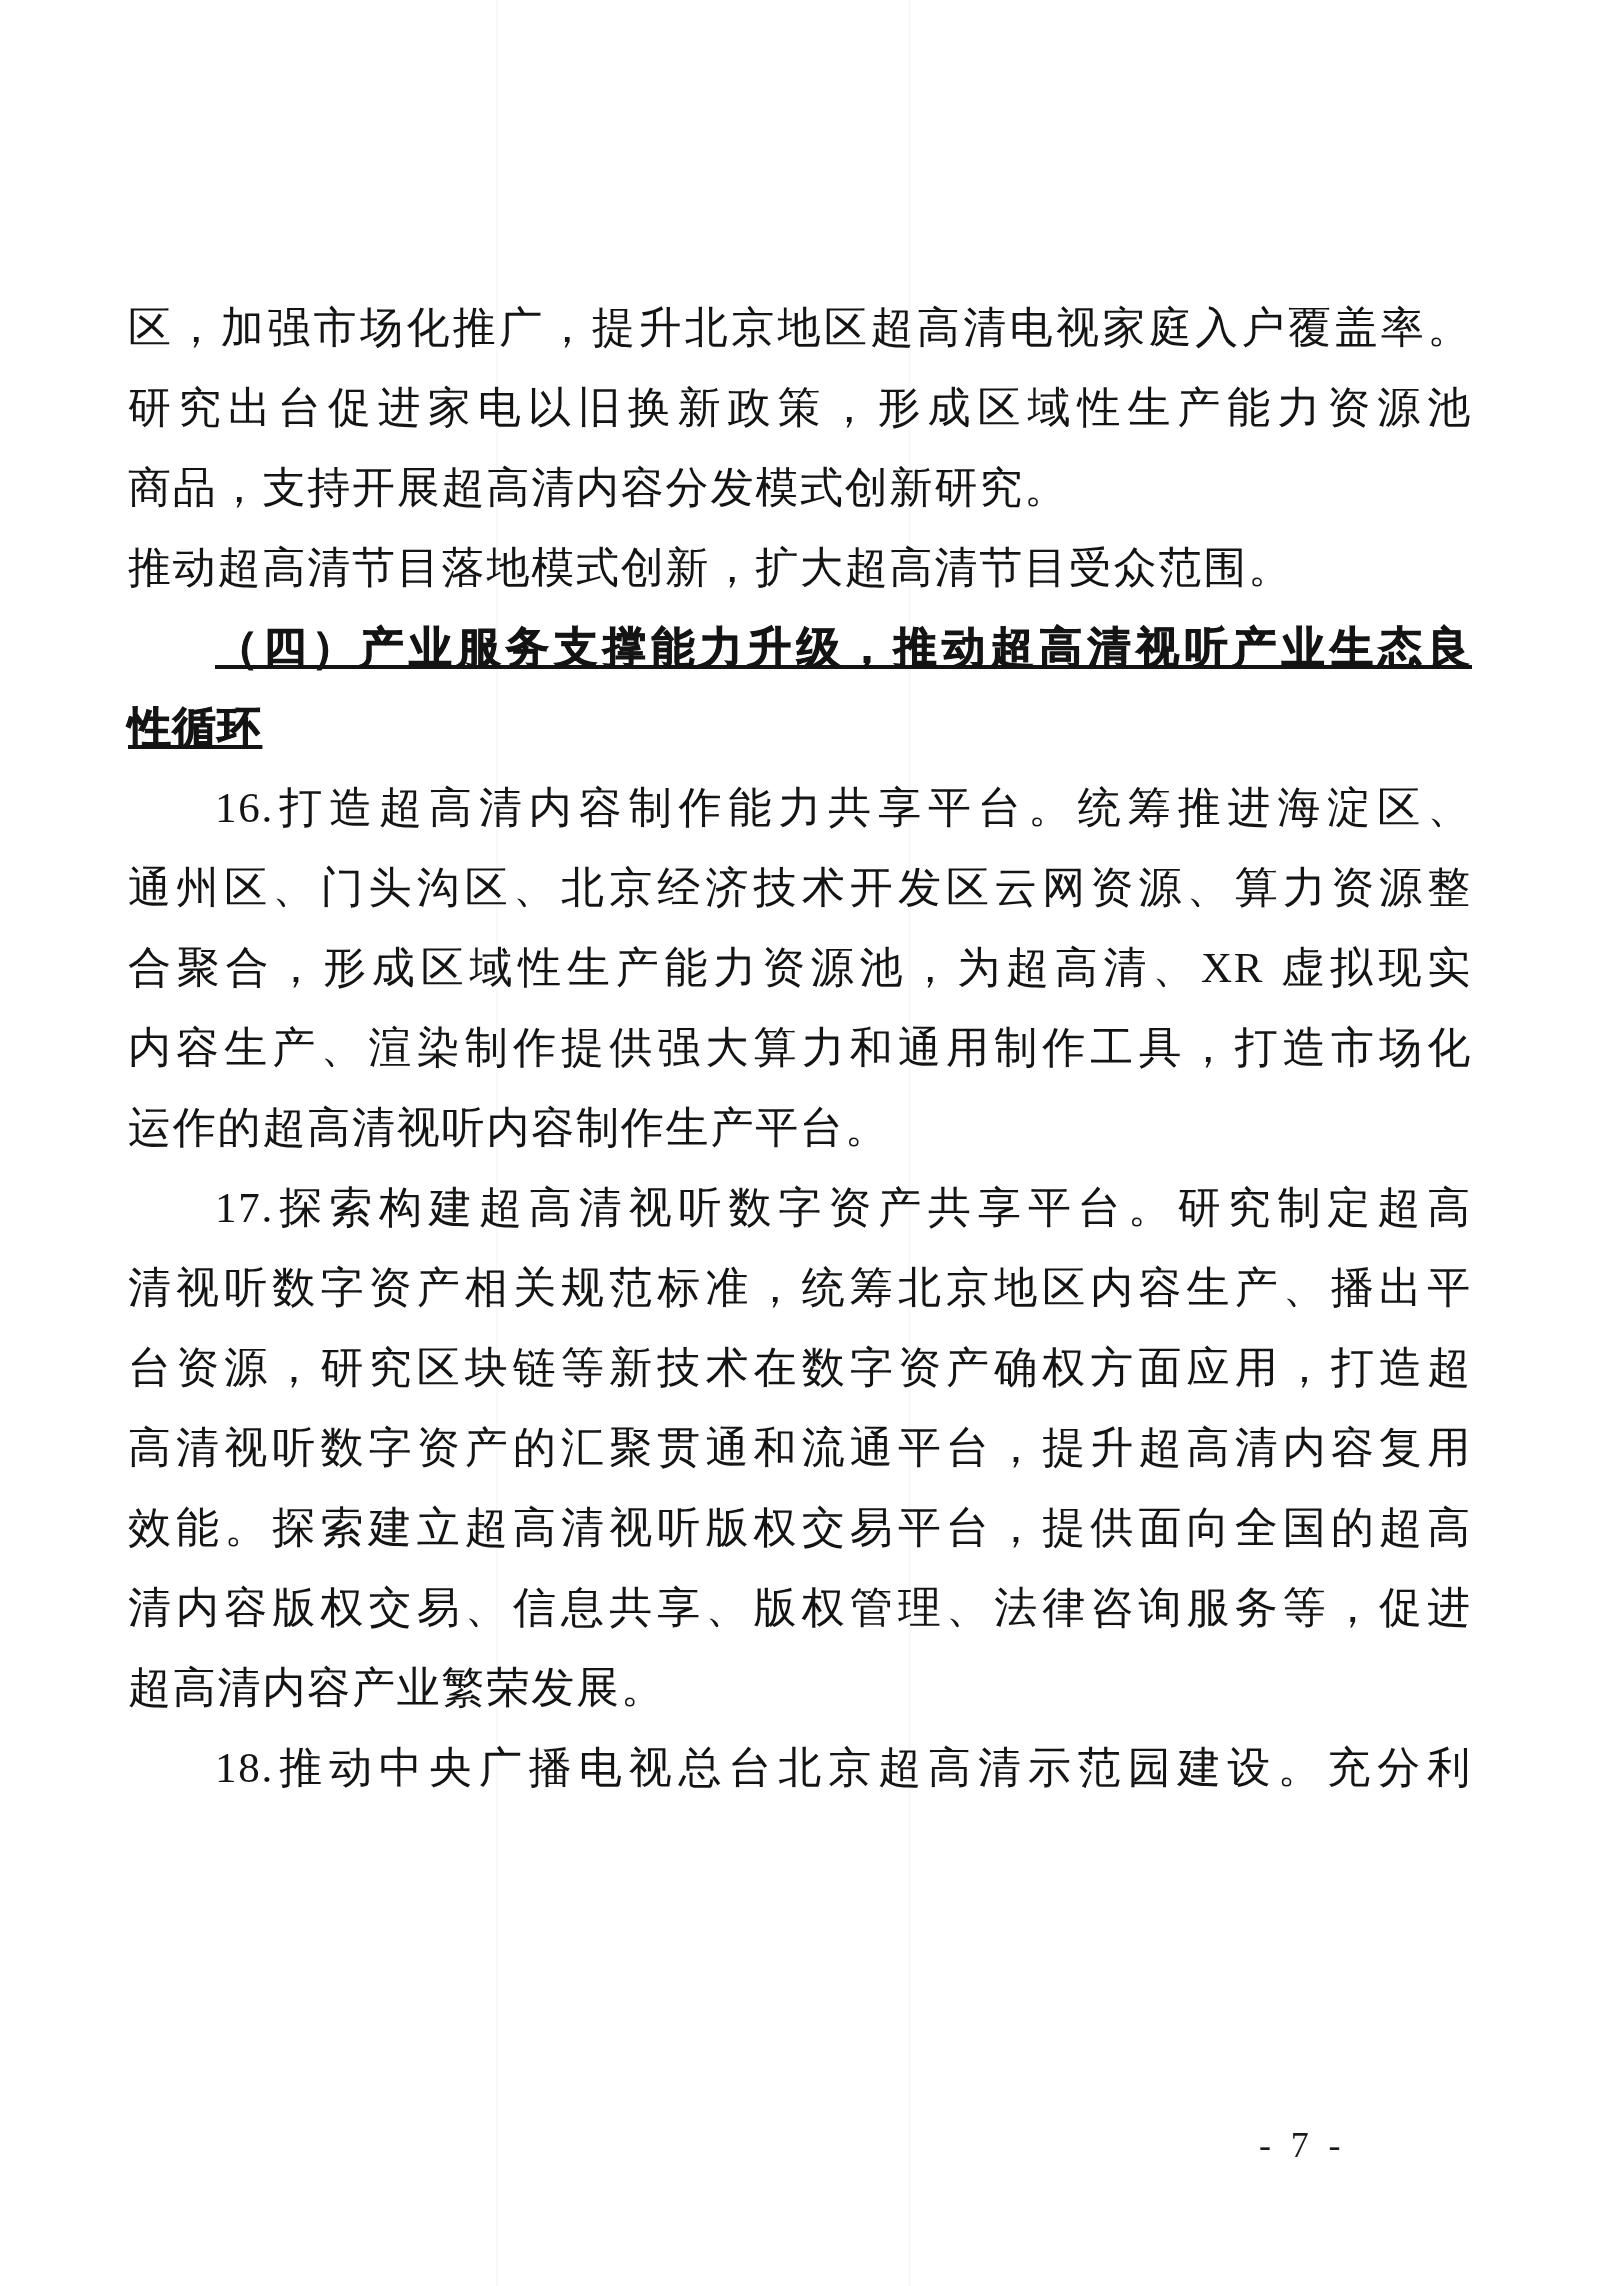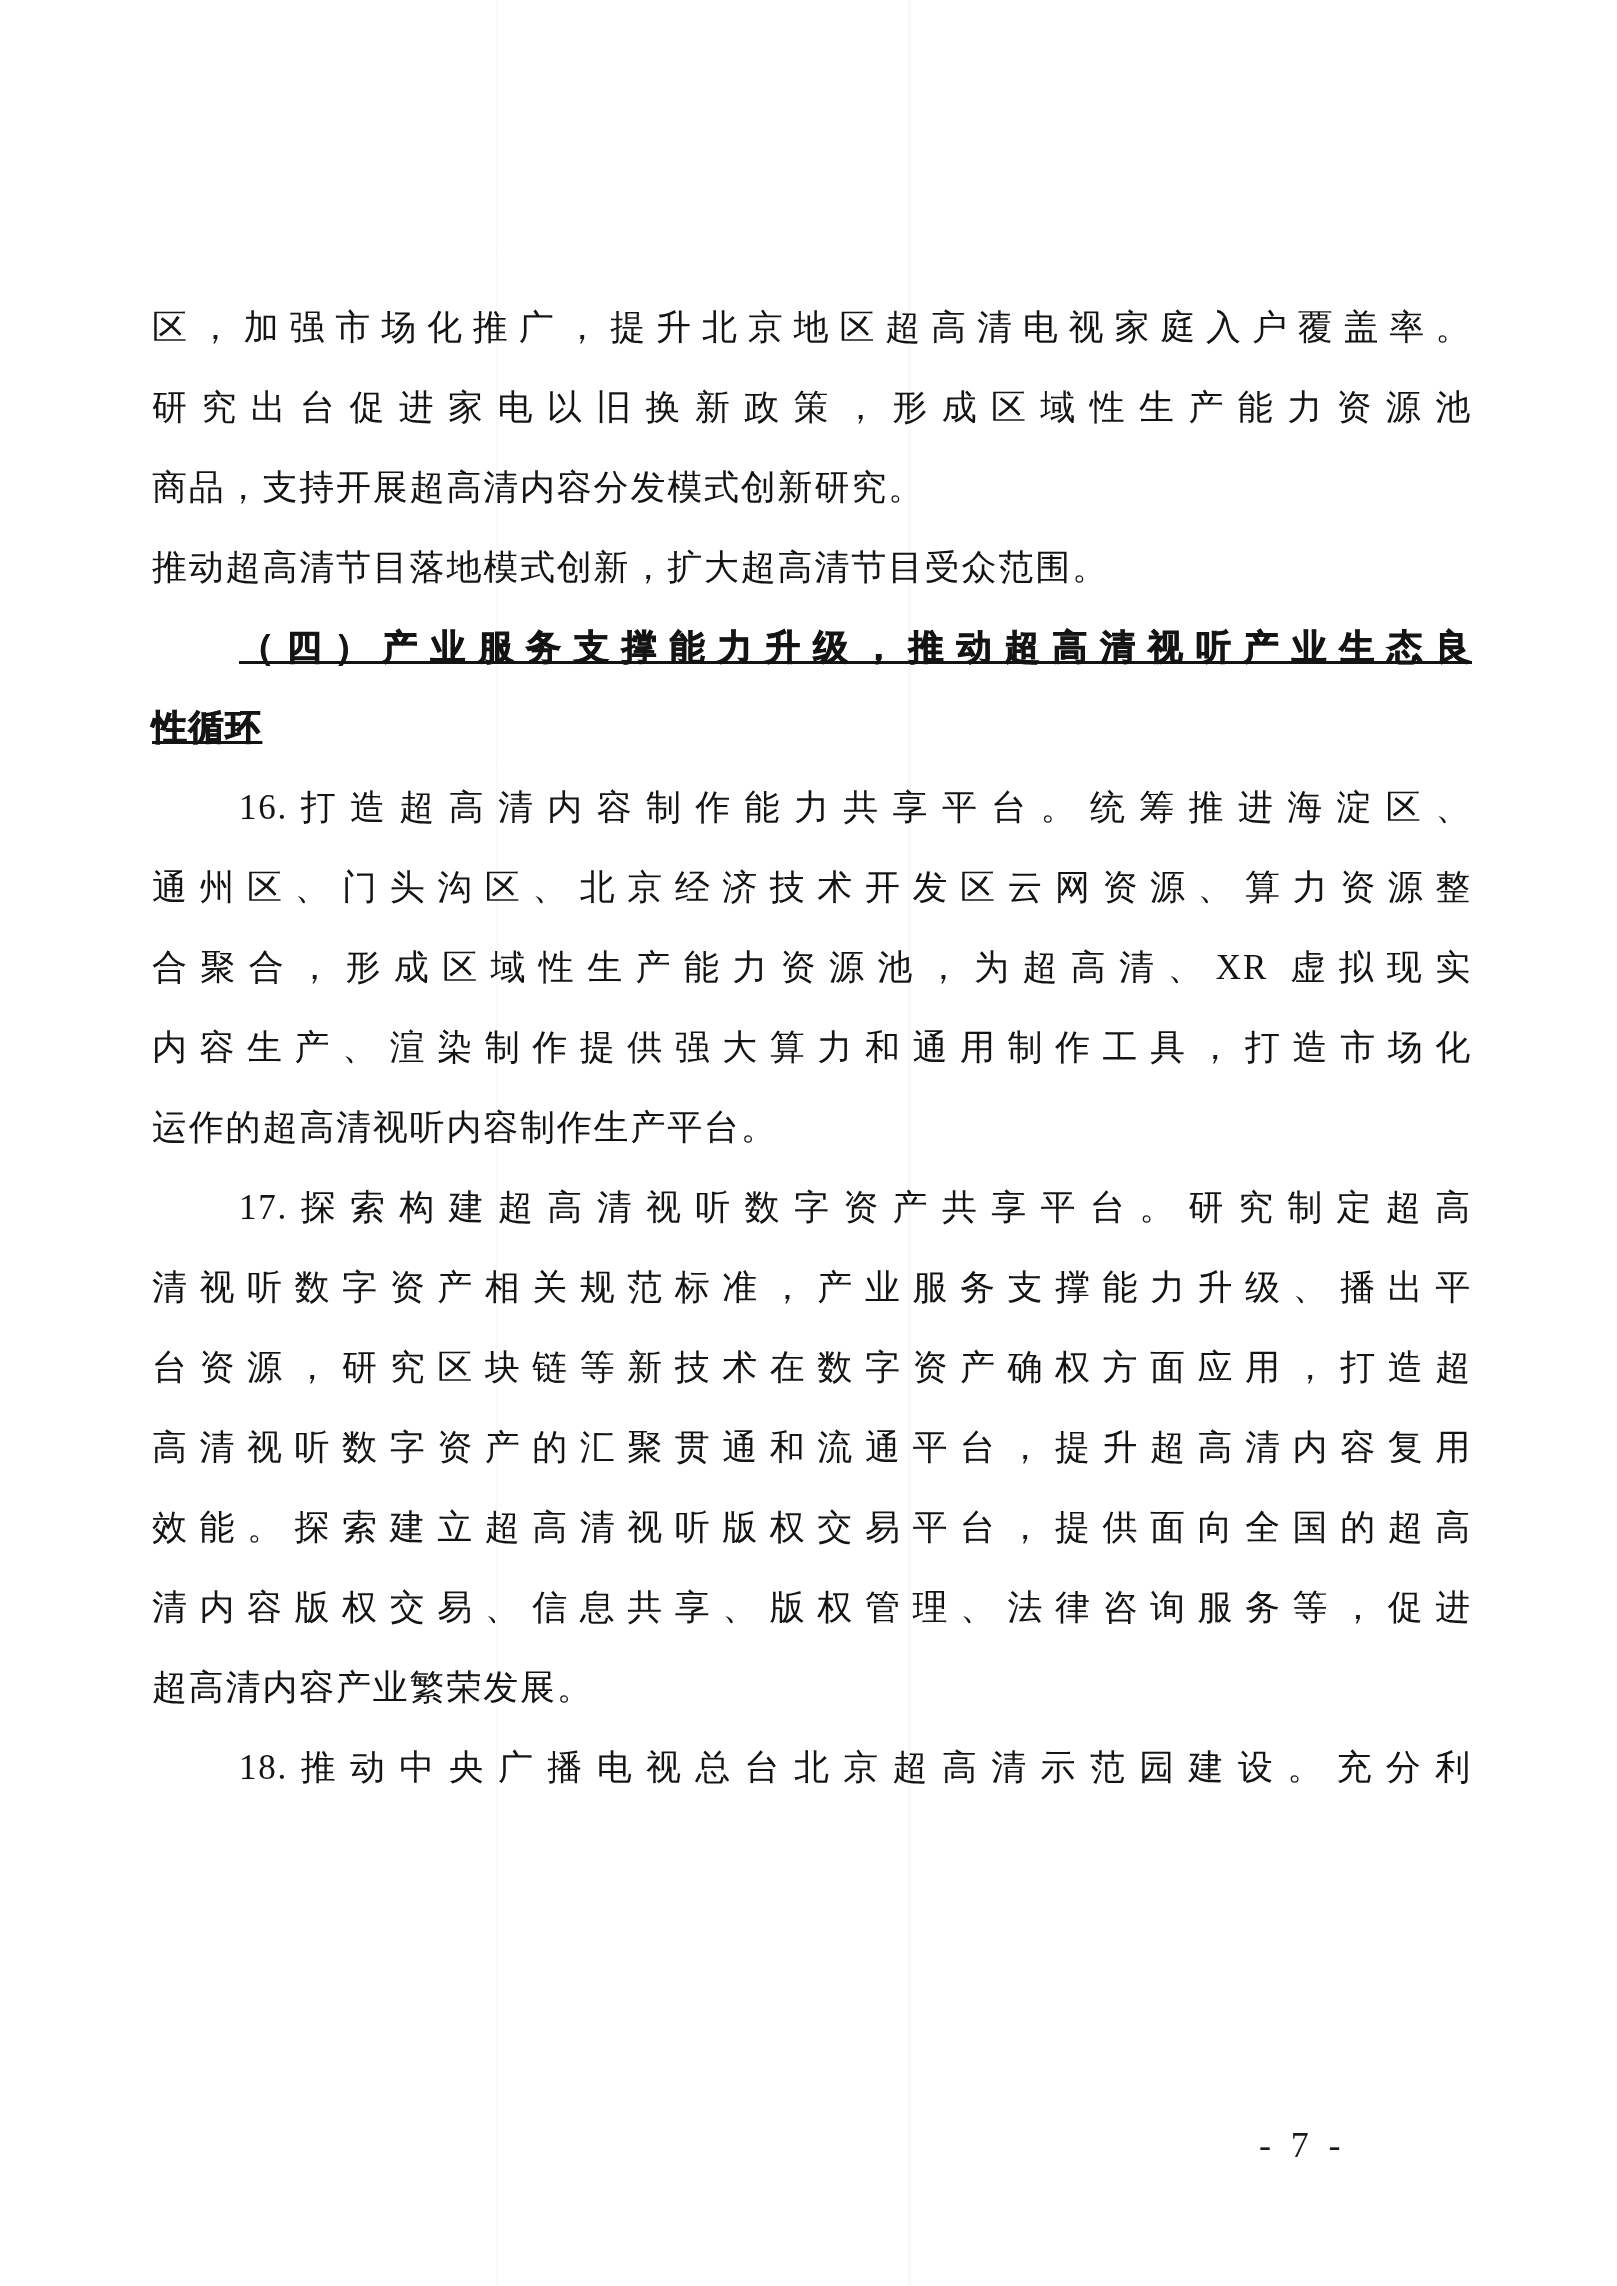--- a/index.html
+++ b/index.html
@@ -28,25 +28,24 @@
   }
   .text-block {
     position: absolute;
     left: 128px;
     top: 288px;
     width: 1344px;
   }
   .line {
     height: 80px;
     line-height: 80px;
-    font-size: 35px;
+    font-size: 43px;
     letter-spacing: 1.8px;
     white-space: nowrap;
     text-align: left;
-    margin-left: 24px;
   }
   .line.justify {
     white-space: normal;
     text-align: justify;
     text-align-last: justify;
   }
   .line.indent {
     text-indent: 87px;
   }
   .line.bold {
@@ -73,21 +72,21 @@
     <div class="line">商品，支持开展超高清内容分发模式创新研究。</div>
     <div class="line">推动超高清节目落地模式创新，扩大超高清节目受众范围。</div>
     <div class="line indent justify bold">（四）产业服务支撑能力升级，推动超高清视听产业生态良</div>
     <div class="line bold">性循环</div>
     <div class="line indent justify">16.打造超高清内容制作能力共享平台。统筹推进海淀区、</div>
     <div class="line justify">通州区、门头沟区、北京经济技术开发区云网资源、算力资源整</div>
     <div class="line justify">合聚合，形成区域性生产能力资源池，为超高清、XR 虚拟现实</div>
     <div class="line justify">内容生产、渲染制作提供强大算力和通用制作工具，打造市场化</div>
     <div class="line">运作的超高清视听内容制作生产平台。</div>
     <div class="line indent justify">17.探索构建超高清视听数字资产共享平台。研究制定超高</div>
-    <div class="line justify">清视听数字资产相关规范标准，产业服务支撑能力升级、播出平</div>
+    <div class="line justify">清视听数字资产相关规范标准，统筹北京地区内容生产、播出平</div>
     <div class="line justify">台资源，研究区块链等新技术在数字资产确权方面应用，打造超</div>
     <div class="line justify">高清视听数字资产的汇聚贯通和流通平台，提升超高清内容复用</div>
     <div class="line justify">效能。探索建立超高清视听版权交易平台，提供面向全国的超高</div>
     <div class="line justify">清内容版权交易、信息共享、版权管理、法律咨询服务等，促进</div>
     <div class="line">超高清内容产业繁荣发展。</div>
     <div class="line indent justify">18.推动中央广播电视总台北京超高清示范园建设。充分利</div>
   </div>
   <div class="page-number">- 7 -</div>
 </div>
 

